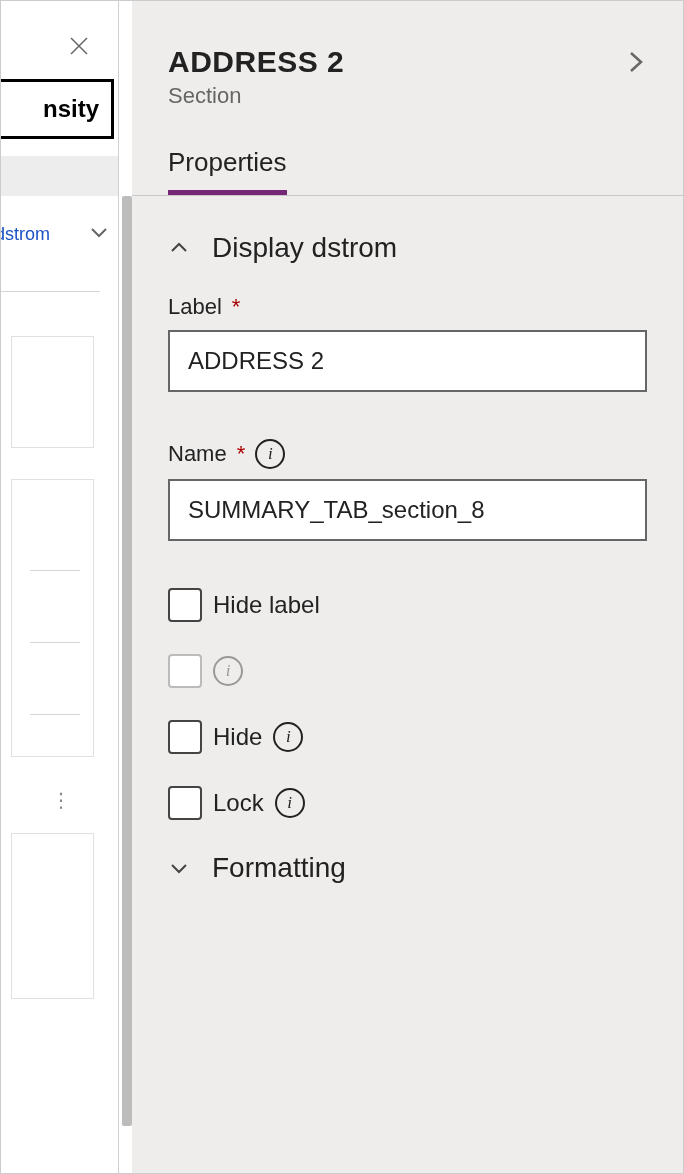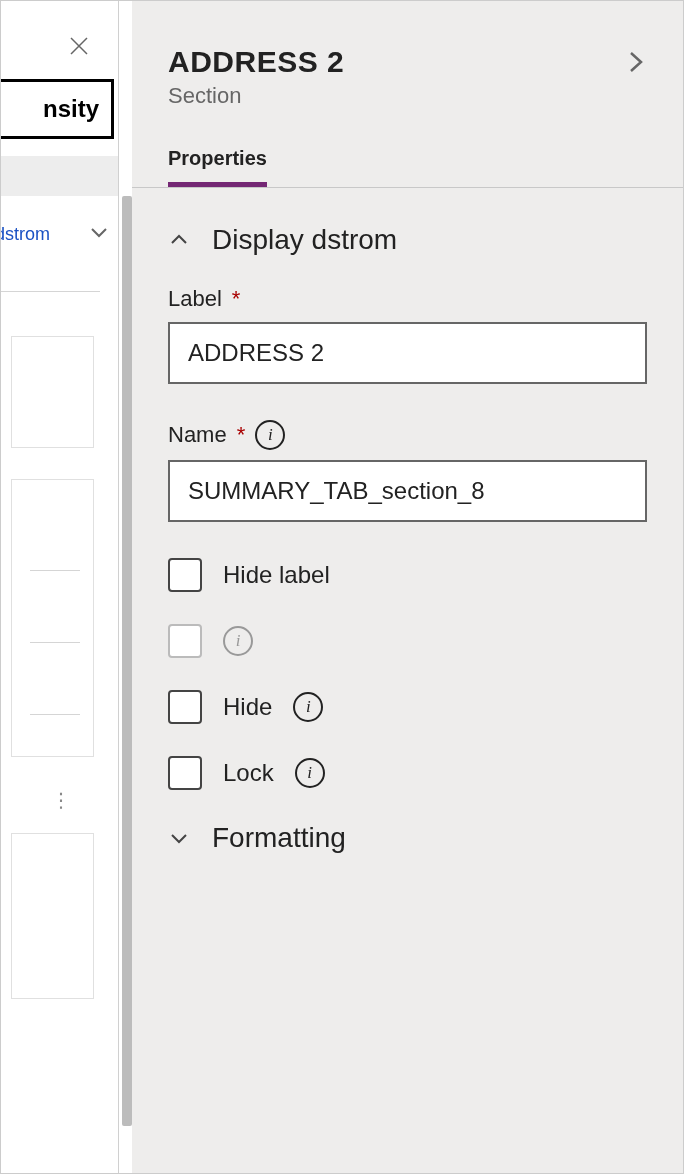--- a/index.html
+++ b/index.html
@@ -131,22 +131,22 @@
       color: #666;
       cursor: pointer;
     }
     .tabs {
       margin-top: 38px;
       padding-left: 36px;
       border-bottom: 1px solid #c8c8c8;
       display: flex;
     }
     .tab {
-      font-size: 20px;
-      font-weight: 700;
+      font-size: 26px;
+      font-weight: 400;
       color: #222;
       padding-bottom: 12px;
       border-bottom: 5px solid #742774;
       cursor: pointer;
     }
     .panel-body {
       padding: 36px 36px 0 36px;
     }
     .group-header {
       display: flex;
@@ -193,26 +193,26 @@
       width: 100%;
       height: 62px;
       border: 2px solid #666;
       background: #fff;
       font-size: 24px;
       padding: 0 18px;
       color: #222;
       outline: none;
     }
     .field-block {
-      margin-bottom: 36px;
+      margin-bottom: 47px;
     }
     .checkbox-row {
       display: flex;
       align-items: center;
-      gap: 21px;
+      gap: 11px;
       margin-bottom: 32px;
     }
     .checkbox {
       width: 34px;
       height: 34px;
       border: 2px solid #444;
       background: #fff;
       border-radius: 4px;
       cursor: pointer;
       flex-shrink: 0;

